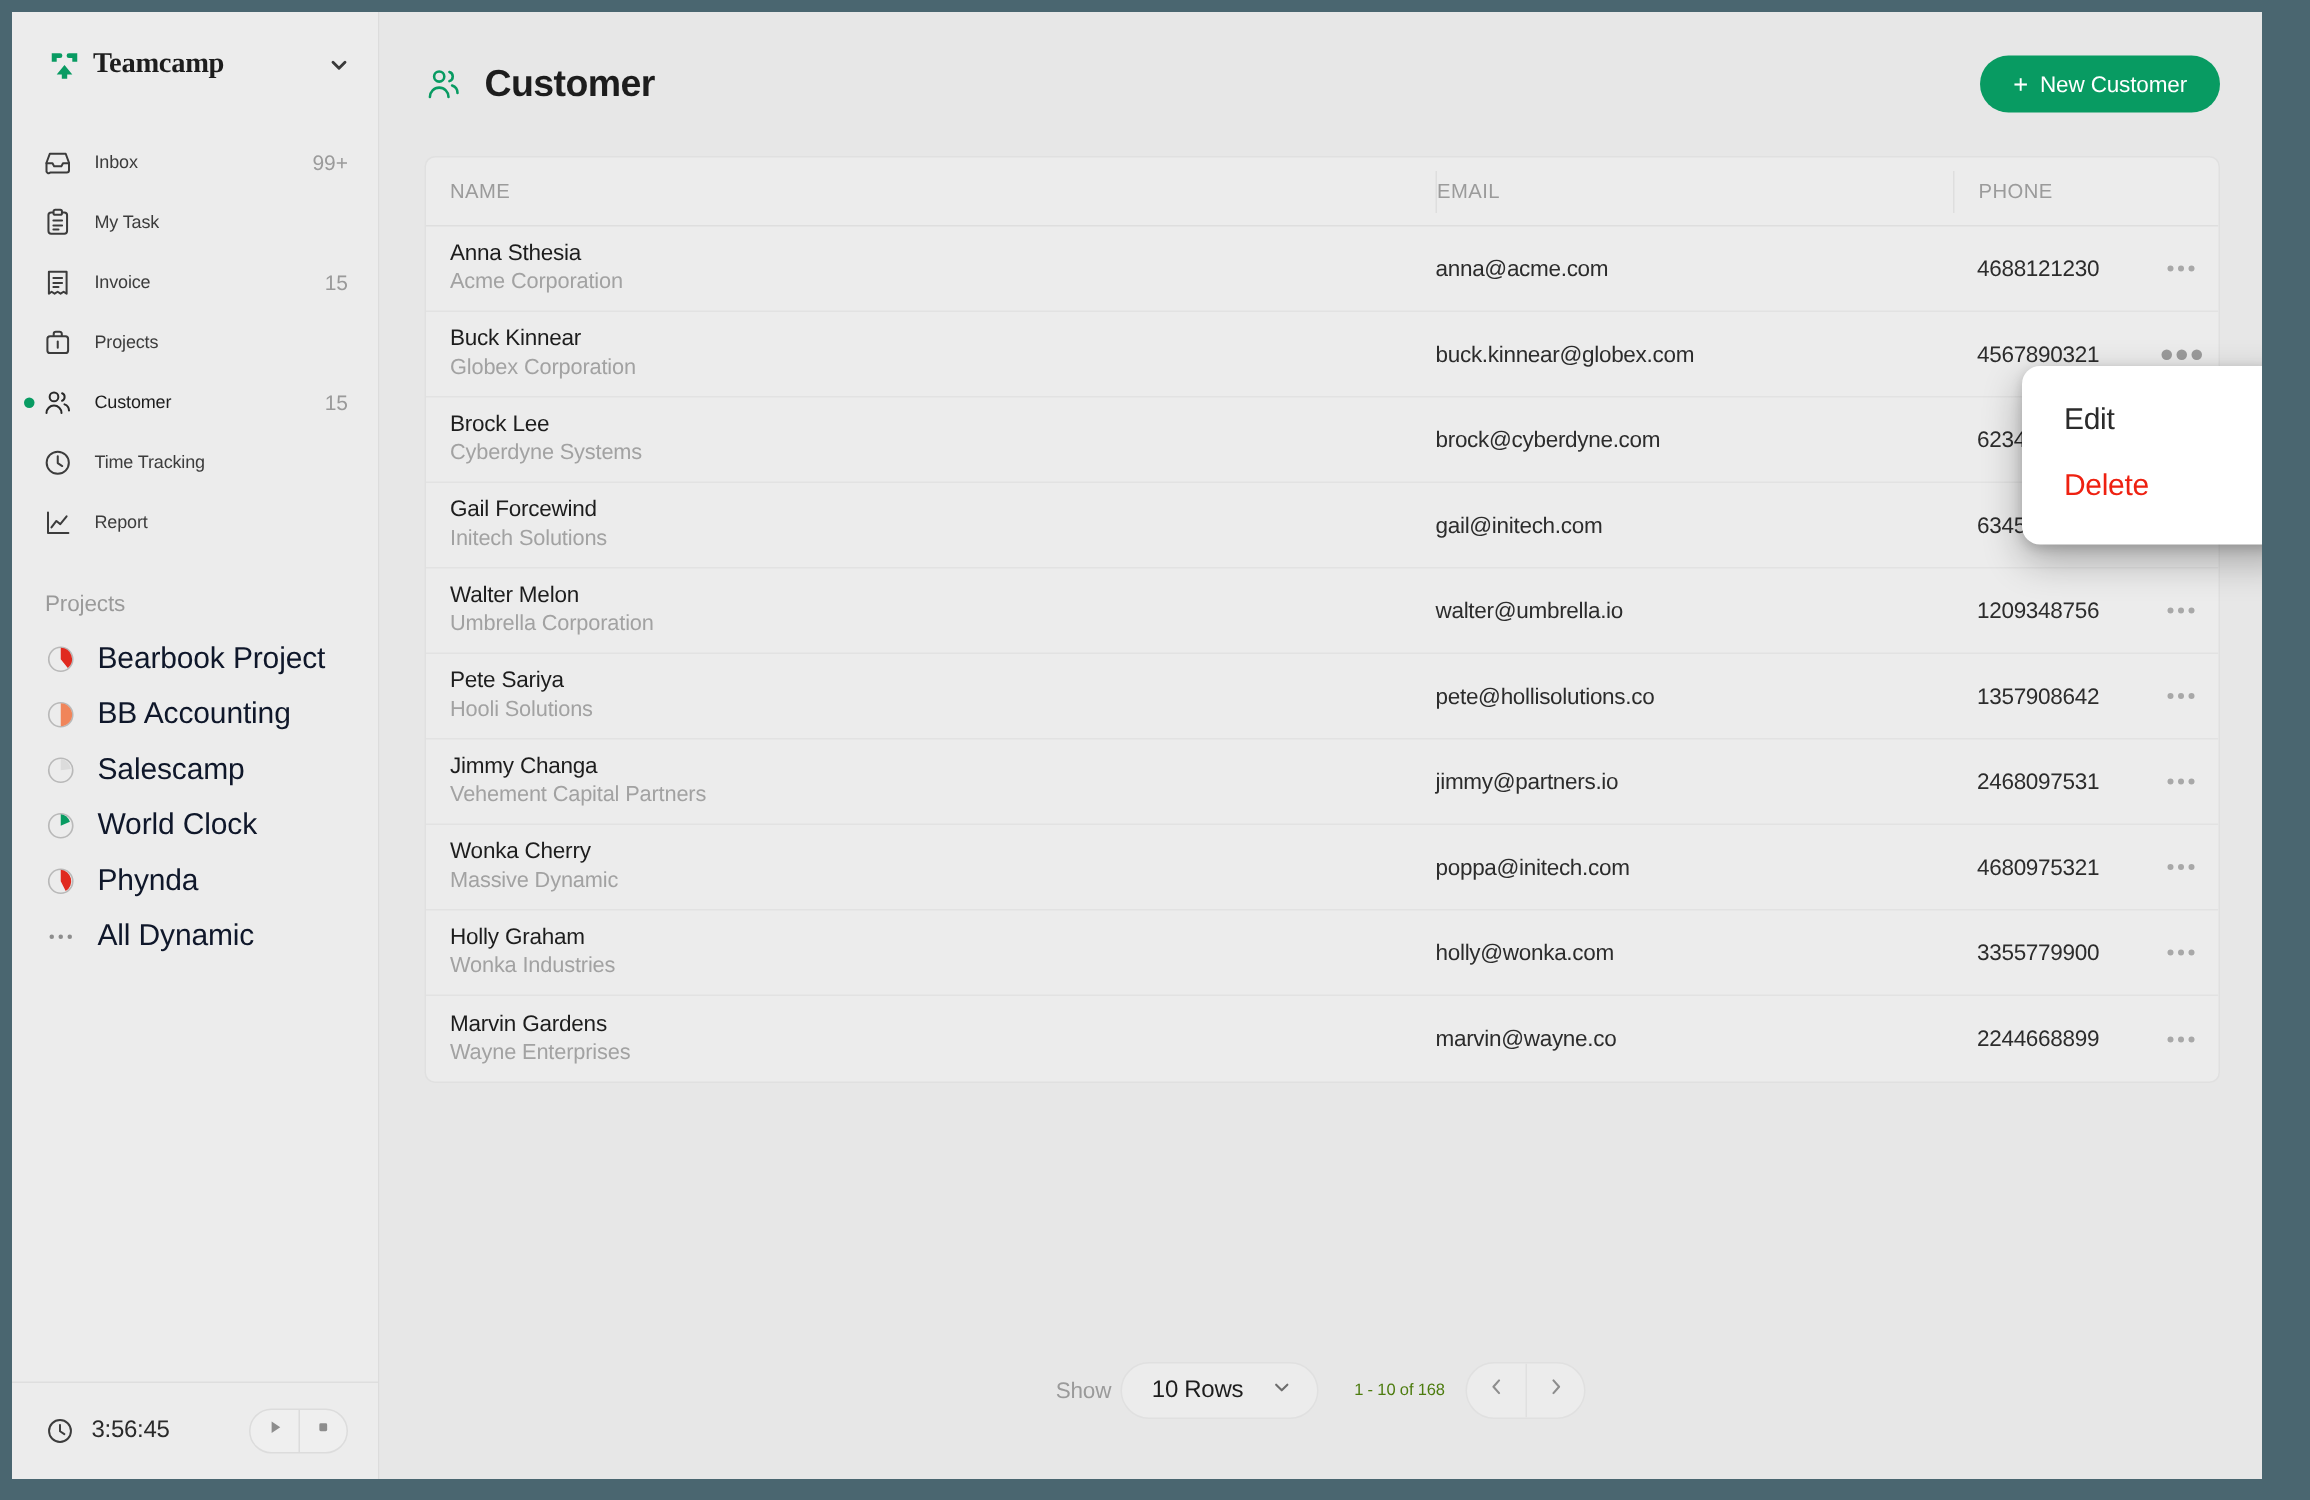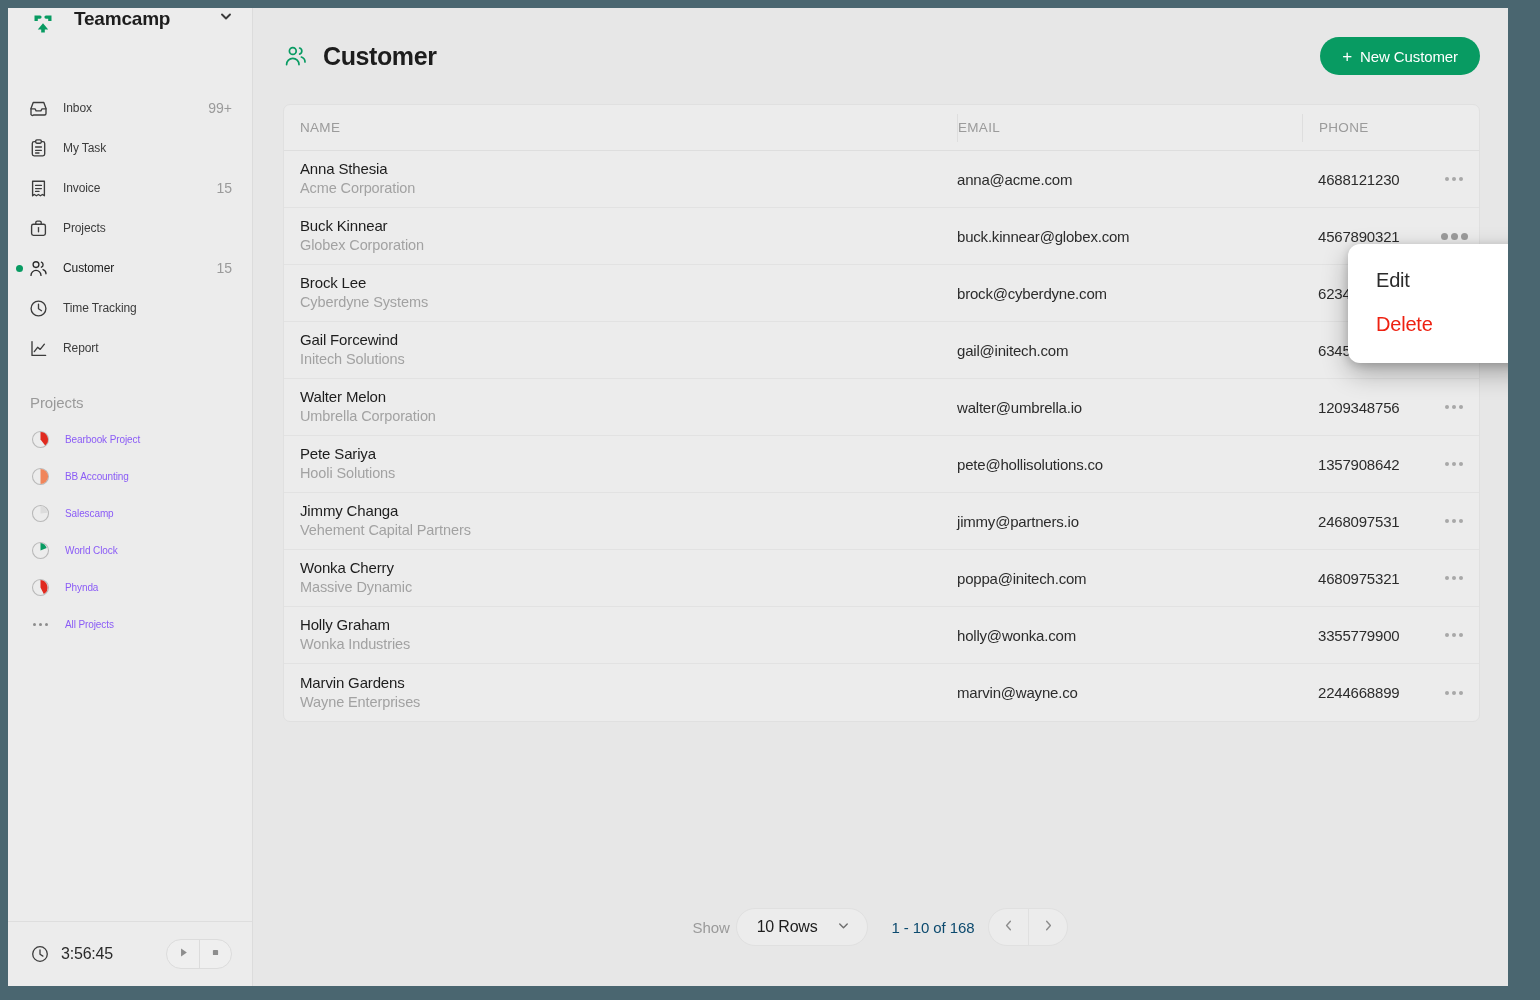--- a/index.html
+++ b/index.html
@@ -20,24 +20,25 @@
 
   
   .sidebar {
     width: 245px; height: 100%;
     background: #ececec;
     border-right: 1px solid #dcdcdc;
     position: relative;
     flex: 0 0 245px;
   }
   .brand {
-    display: flex; align-items: flex-start;
+    display: flex; align-items: center;
     height: 70px;
     padding: 0 18px 0 20px;
-    gap: 16px;
+    gap: 4px;
+    font-family: Liberation Serif, serif;
   }
   .brand-logo { width: 30px; height: 30px; flex: 0 0 30px; }
   .brand-name {
     font-size: 19px; font-weight: bold; color: #1d1d1d;
     letter-spacing: -0.2px;
     flex: 1;
   }
   .brand-caret { width: 16px; height: 16px; }
 
   .nav { padding-top: 10px; }
@@ -71,21 +72,21 @@
     letter-spacing: -0.1px;
   }
   .proj-item {
     display: flex; align-items: center;
     height: 37px;
     padding: 0 20px 0 22px;
     gap: 14px;
     cursor: pointer;
   }
   .proj-ico { width: 21px; height: 21px; flex: 0 0 21px; }
-  .proj-label { font-size: 10px; color: #8b5cf6; letter-spacing: -0.1px; }
+  .proj-label { font-size: 20px; color: #0f172a; letter-spacing: -0.1px; }
   .dots-ico { width: 21px; height: 21px; flex: 0 0 21px; display: flex; align-items: center; justify-content: center; gap: 2.5px; }
   .dots-ico i { width: 3.5px; height: 3.5px; border-radius: 50%; background: #8d8d8d; display: block; }
 
   .timerbar {
     position: absolute;
     left: 0; bottom: 0;
     width: 100%; height: 65px;
     border-top: 1px solid #dedede;
     display: flex; align-items: center;
     padding: 0 20px 0 22px;
@@ -213,21 +214,21 @@
     gap: 6px;
   }
   .show-lbl { font-size: 15px; color: #9a9a9a; letter-spacing: -0.1px; }
   .rows-select {
     display: flex; align-items: center; gap: 18px;
     height: 38px; padding: 0 16px 0 20px;
     border: 1px solid #e0e0e0; border-radius: 19px;
     background: #ececec; cursor: pointer;
   }
   .rows-val { font-size: 16px; color: #1d1d1d; letter-spacing: -0.2px; }
-  .range-lbl { font-size: 15px; color: #0c4a6e; letter-spacing: -0.1px; margin-left: 18px; }
+  .range-lbl { font-size: 11px; color: #4d7c0f; letter-spacing: -0.1px; margin-left: 18px; }
   .pager {
     display: flex; align-items: center;
     height: 38px; border: 1px solid #e0e0e0; border-radius: 19px;
     background: #ececec; overflow: hidden; margin-left: 8px;
   }
   .pager-btn {
     width: 39px; height: 100%;
     display: flex; align-items: center; justify-content: center;
     cursor: pointer;
   }
@@ -394,21 +395,21 @@
       </span>
       <span class="proj-label">Phynda</span>
     </div>
 
     <div class="proj-item">
       <span class="dots-ico">
         <i></i>
           <i></i>
           <i></i>
       </span>
-      <span class="proj-label">All Projects</span>
+      <span class="proj-label">All Dynamic</span>
     </div>
 
     <div class="timerbar">
       <span class="timer-clock">
         <svg viewBox="0 0 20 20" fill="none" stroke="#3c3c3c" stroke-width="1.3" stroke-linecap="round" stroke-linejoin="round">
           <circle cx="10" cy="10" r="7.3"></circle>
           <path d="M10 5.9 v4.3 l2.9 1.9"></path>
         </svg>
       </span>
       <span class="timer-val">3:56:45</span>

